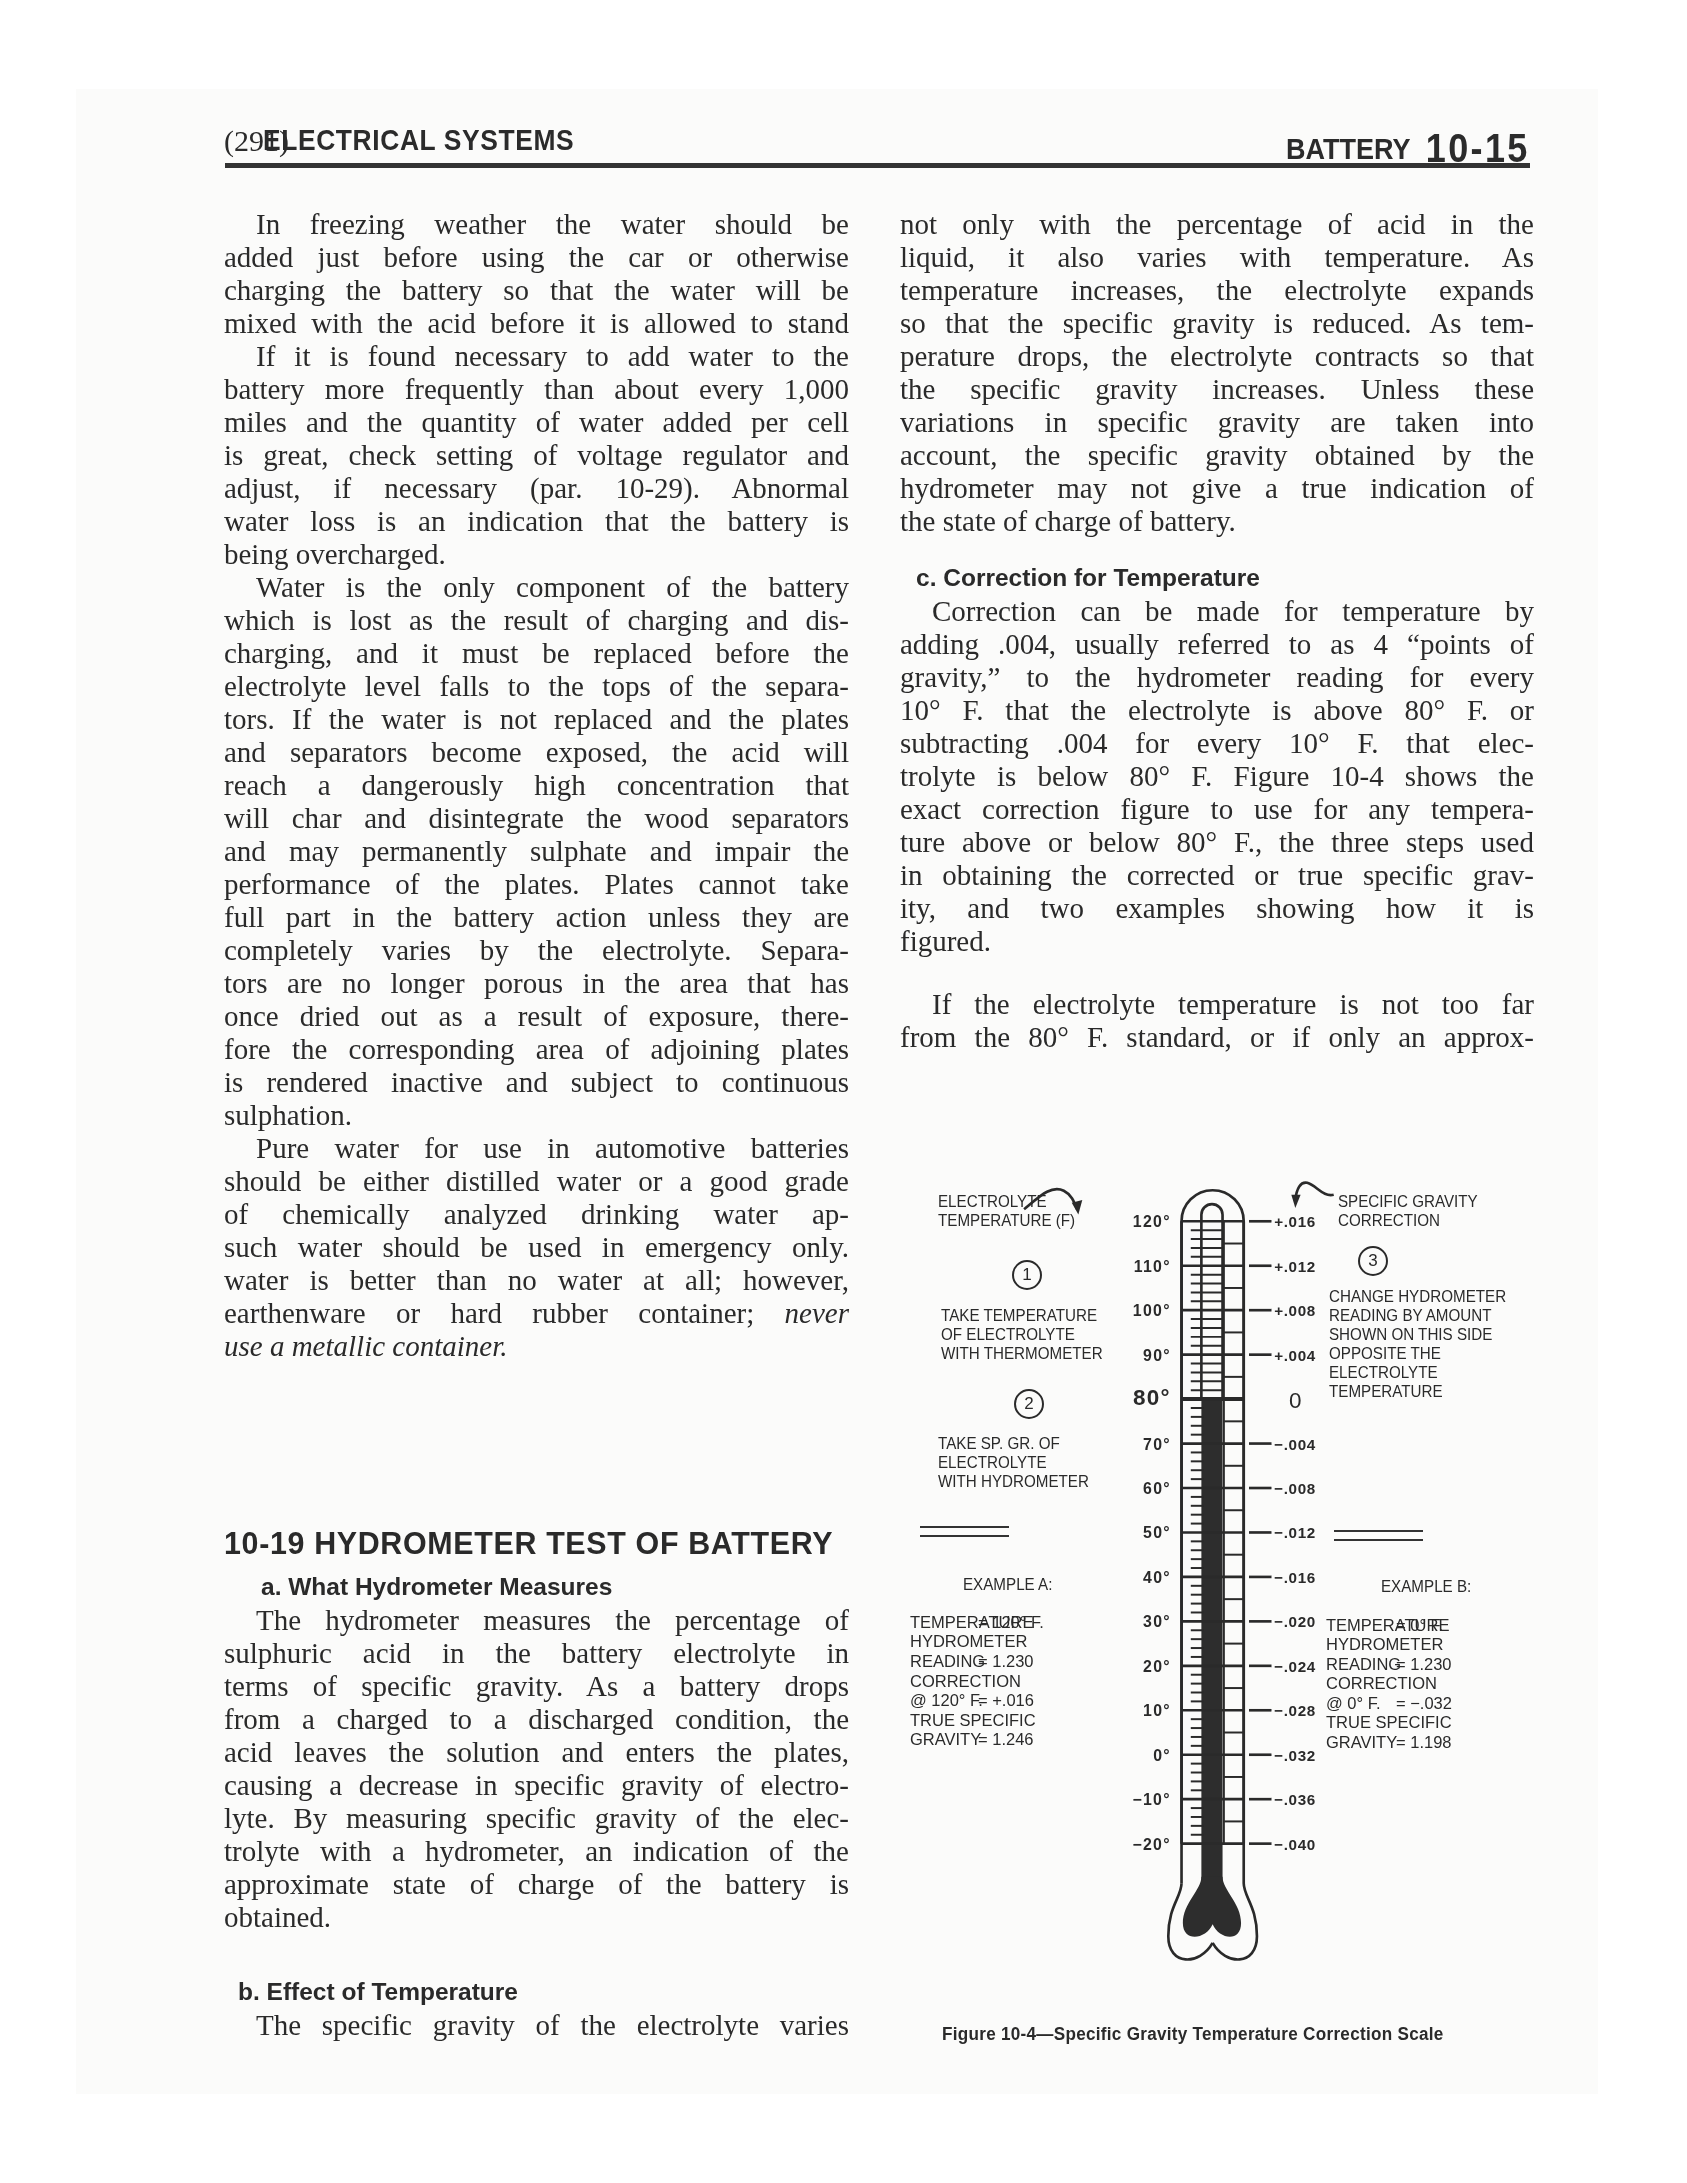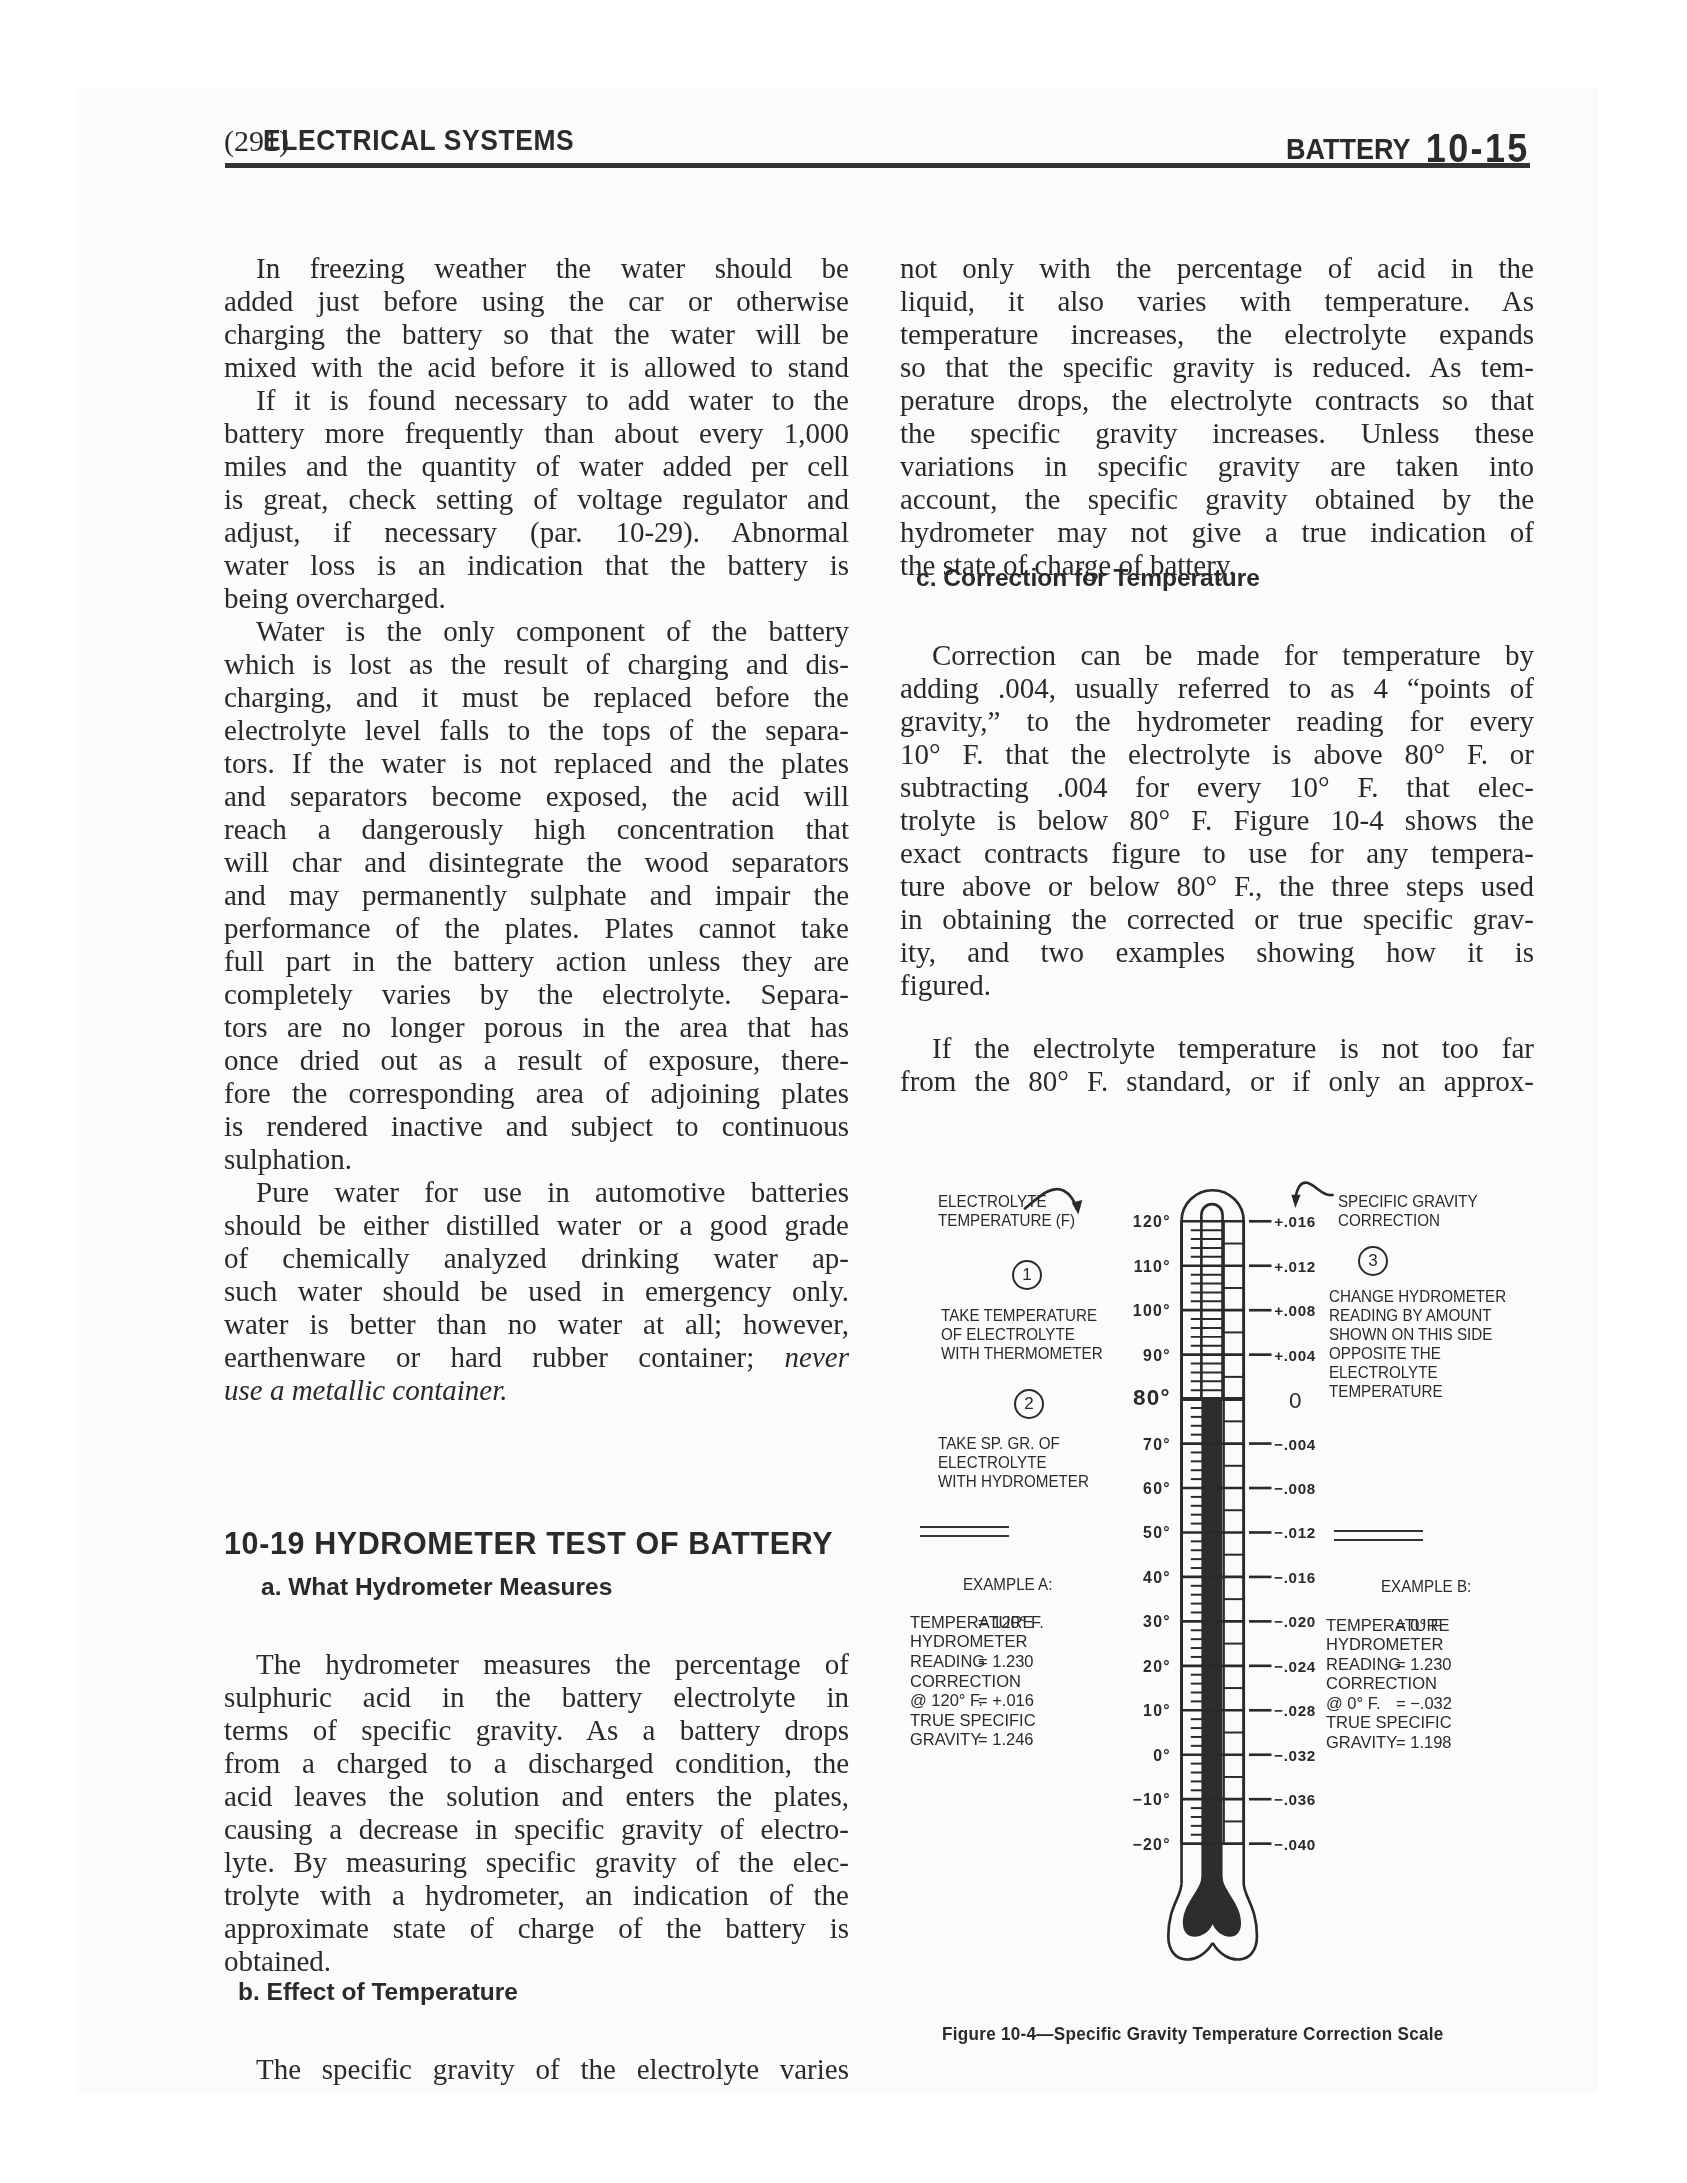--- a/index.html
+++ b/index.html
@@ -5,21 +5,21 @@
   html, body { margin: 0; padding: 0; background: #ffffff; }
   body { width: 1687px; height: 2183px; position: relative; overflow: hidden; }
   .scan { position: absolute; left: 76px; top: 89px; width: 1522px; height: 2005px; background: #fbfbfa; }
   .abs { position: absolute; }
   .hdr-num { left: 224px; top: 124px; font-family: "Liberation Serif", serif; font-size: 30px; color: #2b2b2b; }
   .hdr-title { left: 263px; top: 123px; font-family: "Liberation Sans", sans-serif; font-weight: bold; font-size: 30px; letter-spacing: 0.7px; color: #2b2b2b; transform: scaleX(0.88); transform-origin: left; }
   .hdr-right { right: 157px; top: 123px; font-family: "Liberation Sans", sans-serif; font-weight: bold; font-size: 30px; color: #2b2b2b; transform: scaleX(0.9); transform-origin: right; }
   .hdr-right .pg { font-size: 40px; margin-left: 17px; letter-spacing: 2.6px; position: relative; top: 2.6px; }
   .hdr-rule { left: 225px; top: 163px; width: 1305px; height: 5.3px; background: #333; }
 
-  .col { position: absolute; font-family: "Liberation Serif", serif; font-size: 29px; line-height: 33px; color: #2a2a2a; text-align: justify; margin-top: 44px; }
+  .col { position: absolute; font-family: "Liberation Serif", serif; font-size: 29px; line-height: 33px; color: #2a2a2a; text-align: justify; }
   .col .ln { display: block; text-align: justify; text-align-last: justify; white-space: nowrap; height: 33px; }
   .col .ln.last { text-align-last: left; }
   .col .ln.ind { padding-left: 32px; }
   .left-col { left: 224px; width: 625px; }
   .right-col { left: 900px; width: 634px; }
   .em { font-style: italic; }
 
   .sec-head { font-family: "Liberation Sans", sans-serif; font-weight: bold; color: #2a2a2a; white-space: nowrap; }
   .h2 { font-size: 32px; letter-spacing: 0.7px; transform: scaleX(0.95); transform-origin: left; }
   .h3 { font-size: 24.5px; }
@@ -127,21 +127,21 @@
 </div>
 <div class="abs sec-head h3" style="left:916px; top:564px;">c.  Correction for Temperature</div>
 <div class="col right-col" style="top:595px;">
   <div id="rc-pc">
       <span class="ln ind">Correction can be made for temperature by</span>
       <span class="ln">adding .004, usually referred to as 4 “points of</span>
       <span class="ln">gravity,” to the hydrometer reading for every</span>
       <span class="ln">10° F. that the electrolyte is above 80° F. or</span>
       <span class="ln">subtracting .004 for every 10° F. that elec-</span>
       <span class="ln">trolyte is below 80° F. Figure 10-4 shows the</span>
-      <span class="ln">exact contracts figure to use for any tempera-</span>
+      <span class="ln">exact correction figure to use for any tempera-</span>
       <span class="ln">ture above or below 80° F., the three steps used</span>
       <span class="ln">in obtaining the corrected or true specific grav-</span>
       <span class="ln">ity, and two examples showing how it is</span>
       <span class="ln last">figured.</span>
     </div>
 </div>
 <div class="col right-col" style="top:988px;">
   <div id="rc-pd">
       <span class="ln ind">If the electrolyte temperature is not too far</span>
       <span class="ln">from the 80° F. standard, or if only an approx-</span>

